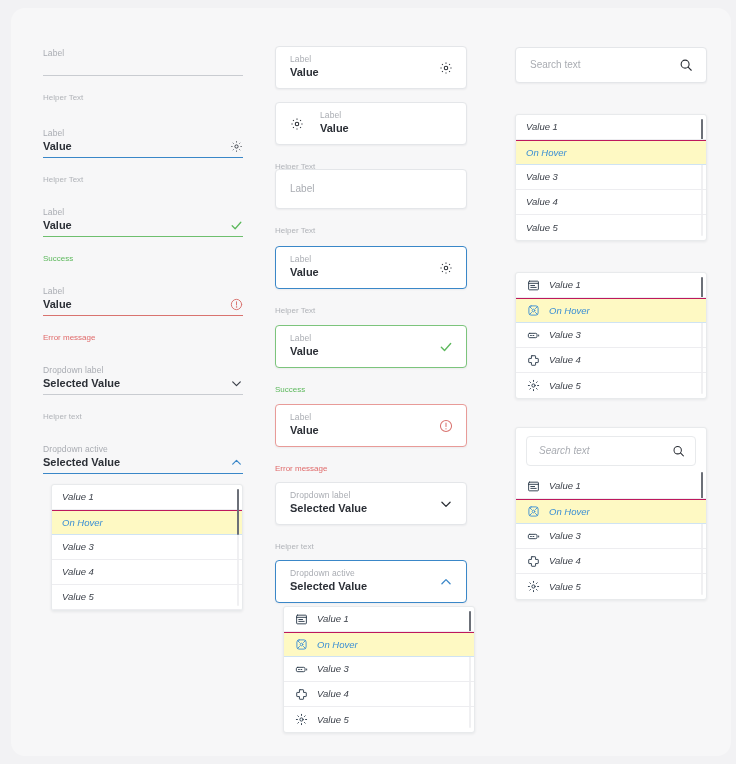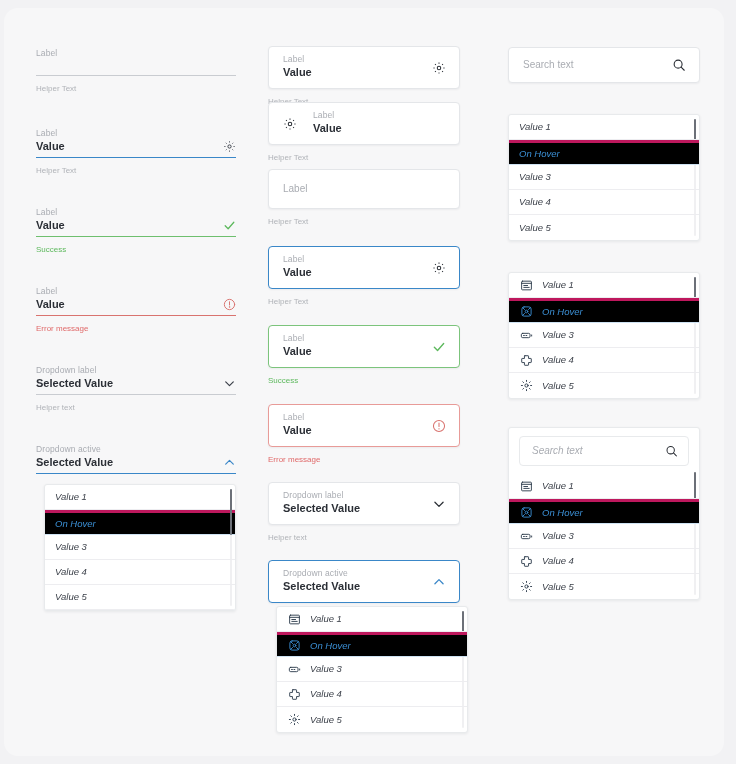--- a/index.html
+++ b/index.html
@@ -3,21 +3,21 @@
 <meta charset="utf-8">
 <style>
   * { box-sizing: border-box; margin: 0; padding: 0; }
   html, body {
     width: 736px; height: 764px;
     background: #f2f2f4;
     font-family: "Liberation Sans", sans-serif;
     -webkit-font-smoothing: antialiased;
   }
   .page {
-    position: absolute; left: 4px; top: 8px;
+    position: absolute; left: 11px; top: 8px;
     width: 720px; height: 748px;
     background: #f7f7f8;
     border-radius: 14px;
     overflow: hidden;
   }
   .col { position: absolute; top: 0; }
   .col-1 { left: 32px;  width: 212px; }
   .col-2 { left: 264px; width: 208px; }
   .col-3 { left: 496px; width: 208px; }
 
@@ -28,21 +28,21 @@
   }
   .val {
     font-size: 11px; color: #2b2f36; font-weight: bold;
     line-height: 15px; white-space: nowrap;
   }
   .ph {
     font-size: 10px; color: #a9acb2; line-height: 14px; white-space: nowrap;
   }
   .helper {
     font-size: 8px; color: #b0b3b8; line-height: 11px;
-    margin-top: 7px; white-space: nowrap;
+    margin-top: 16px; white-space: nowrap;
   }
   .helper.ok  { color: #5cb85c; }
   .helper.err { color: #e06a6a; }
 
   
   .uf { position: absolute; width: 200px; }
   .uf .box {
     position: relative; min-height: 28px;
     border-bottom: 1.4px solid #c9ccd1;
     padding-bottom: 3px;
@@ -88,23 +88,23 @@
     position: relative;
     height: 25px;
     display: flex; align-items: center;
     padding: 0 10px;
     border-bottom: 1px solid #ededf0;
     font-size: 9.5px; color: #3a3f48;
     white-space: nowrap;
   }
   .row:last-child { border-bottom: none; }
   .row.hover {
-    background: #000000;
+    background: #fef9c3;
     color: #3b8fd4;
-    border-top: 3px solid #be185d;
+    border-top: 1px solid #be185d;
     border-bottom: 1px solid #cfe3f3;
   }
   .row .ricon { width: 14px; height: 14px; margin-right: 9px; flex: none; display: flex; align-items: center; justify-content: center; }
   .row .rtext { line-height: 1; }
   .scroll-thumb {
     position: absolute; right: 3px; top: 4px;
     width: 2.5px; height: 46px;
     background: #6c7078; border-radius: 2px;
   }
   .scroll-track {

